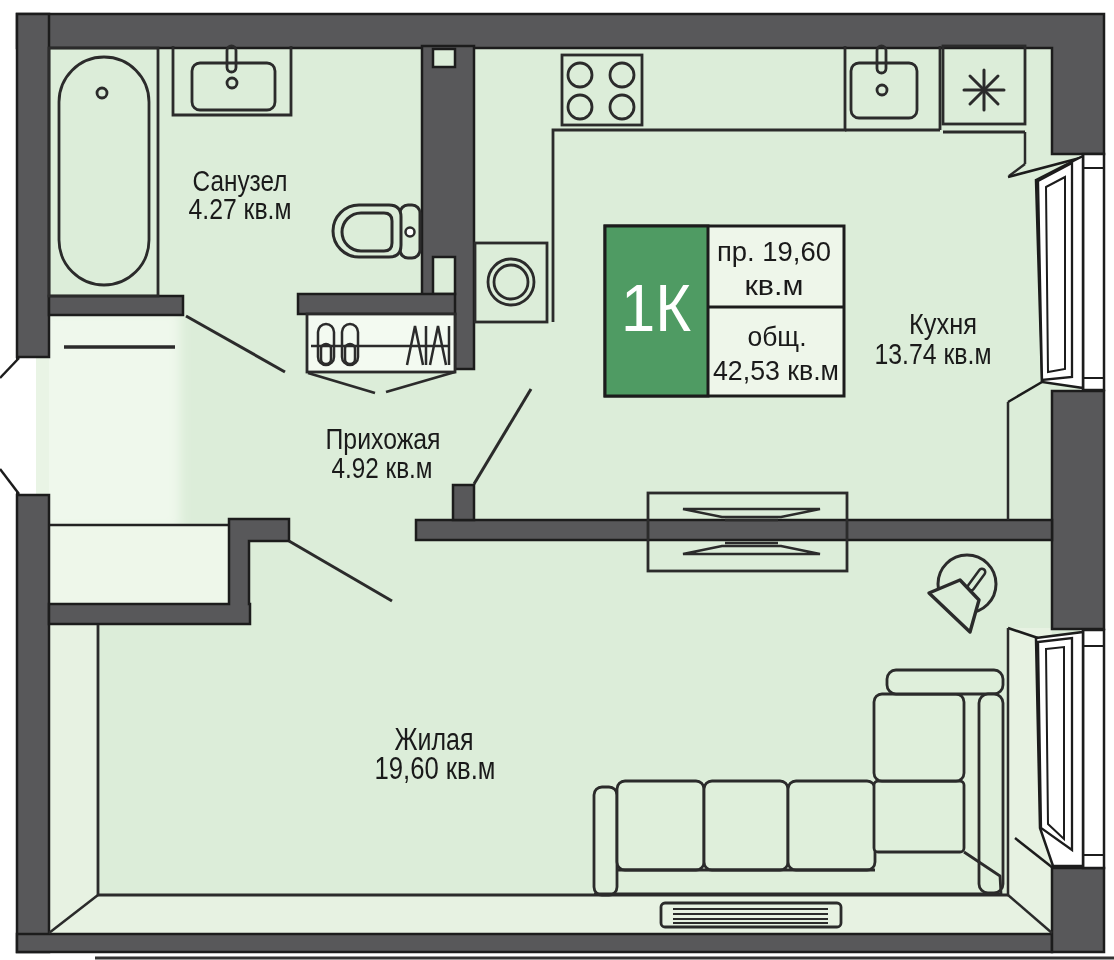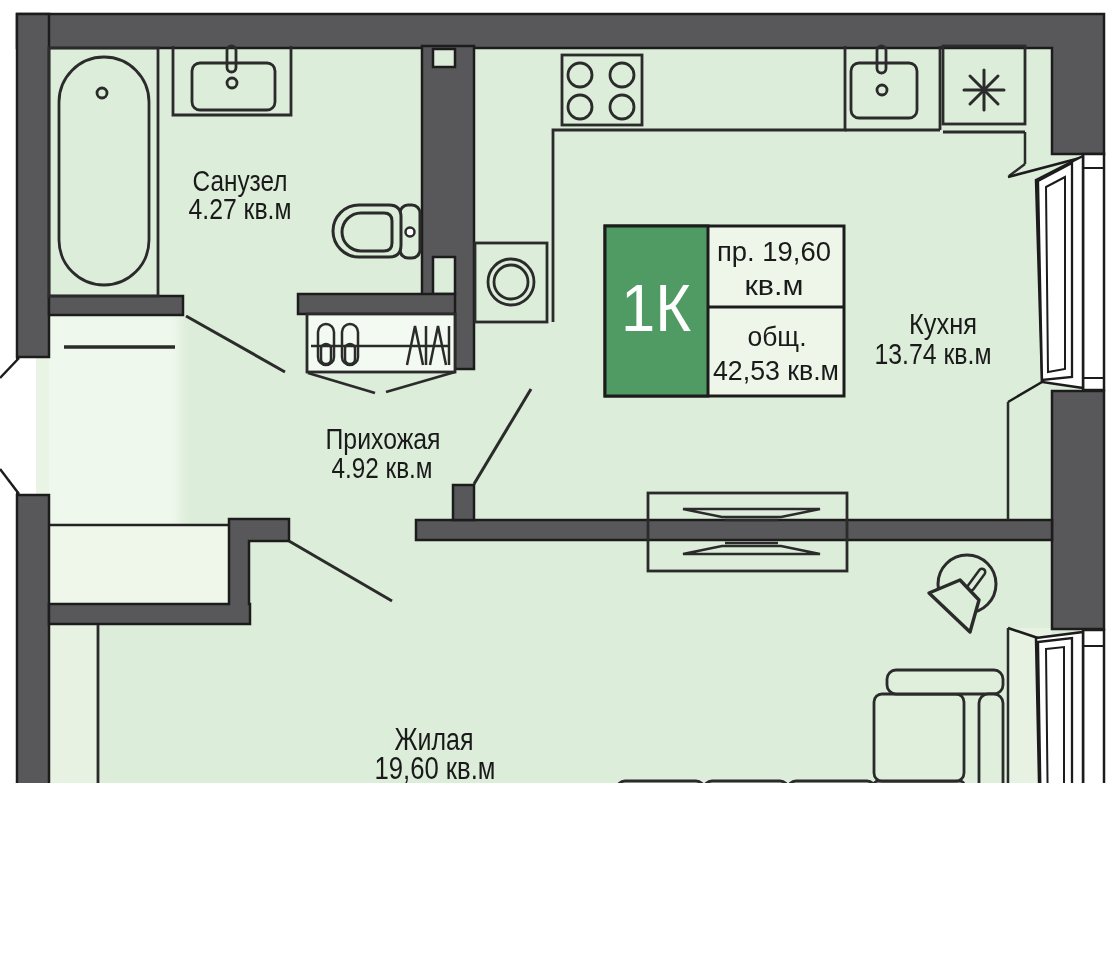--- a/index.html
+++ b/index.html
@@ -1,16 +1,16 @@
 <!DOCTYPE html>
 <html><head>
 <meta charset="utf-8">
 <style>
   html,body{margin:0;padding:0;background:#ffffff;}
-  .wrap{width:1114px;height:783px;position:relative;overflow:hidden;background:#a16207;}
+  .wrap{width:1114px;height:960px;position:relative;overflow:hidden;background:#a16207;}
   text{font-family:"Liberation Sans", sans-serif;}
 </style>
 </head>
 <body>
 <div class="wrap">
 <svg width="1114" height="960" viewBox="0 0 1114 960" xmlns="http://www.w3.org/2000/svg">
 <defs>
 <filter id="soft" x="-30%" y="-30%" width="160%" height="160%">
           <feGaussianBlur stdDeviation="6"></feGaussianBlur>
         </filter>

